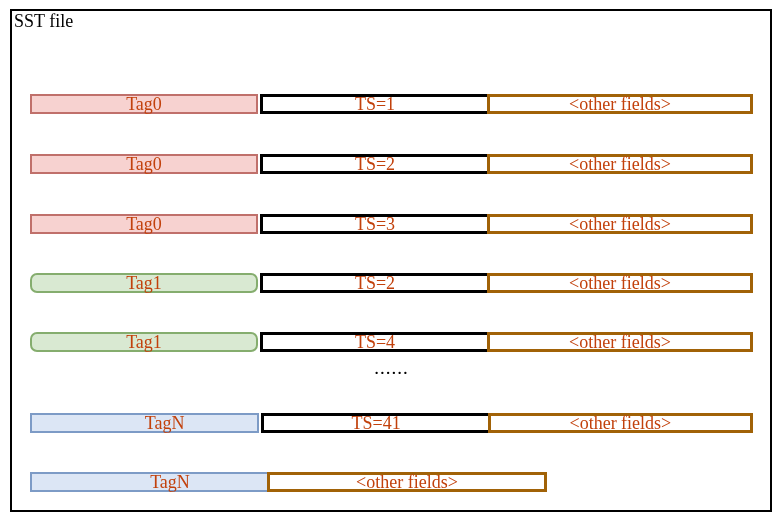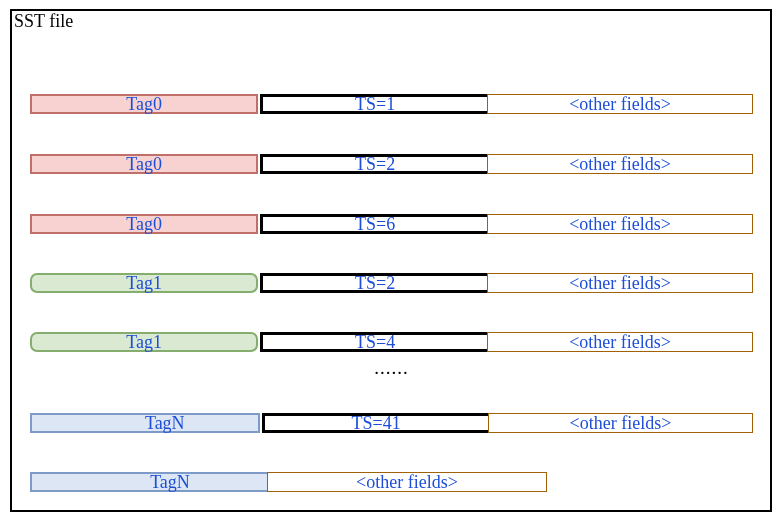--- a/index.html
+++ b/index.html
@@ -60,21 +60,21 @@
     display: flex;
     align-items: stretch;
   }
 
   .cell {
     box-sizing: border-box;
     display: flex;
     align-items: center;
     justify-content: center;
     font-size: 18px;
-    color: #1d4ed8;
+    color: #c2410c;
     white-space: nowrap;
     margin-top: 24px;
   }
 
   .cell-tag {
     width: 240px;
     border: 2px solid #000000;
     background: #ffffff;
   }
 
@@ -96,21 +96,21 @@
   .cell-ts {
     width: 242px;
     margin-left: 2px;
     border: 3px solid #000000;
     background: #ffffff;
   }
 
   .cell-other {
     width: 280px;
     margin-left: -3px;
-    border: 1px solid #a16207;
+    border: 3px solid #a16207;
     background: #ffffff;
   }
 
   
   .ellipsis-row {
     position: absolute;
     left: 30px;
     width: 723px;
     height: 24px;
     display: flex;
@@ -139,21 +139,21 @@
     </div>
 
     <div class="record-row" style="top:130px;">
       <div class="cell cell-tag tag-red">Tag0</div>
       <div class="cell cell-ts">TS=2</div>
       <div class="cell cell-other">&lt;other fields&gt;</div>
     </div>
 
     <div class="record-row" style="top:190px;">
       <div class="cell cell-tag tag-red">Tag0</div>
-      <div class="cell cell-ts">TS=6</div>
+      <div class="cell cell-ts">TS=3</div>
       <div class="cell cell-other">&lt;other fields&gt;</div>
     </div>
 
     <div class="record-row" style="top:249px;">
       <div class="cell cell-tag tag-green">Tag1</div>
       <div class="cell cell-ts">TS=2</div>
       <div class="cell cell-other">&lt;other fields&gt;</div>
     </div>
 
     <div class="record-row" style="top:308px;">

